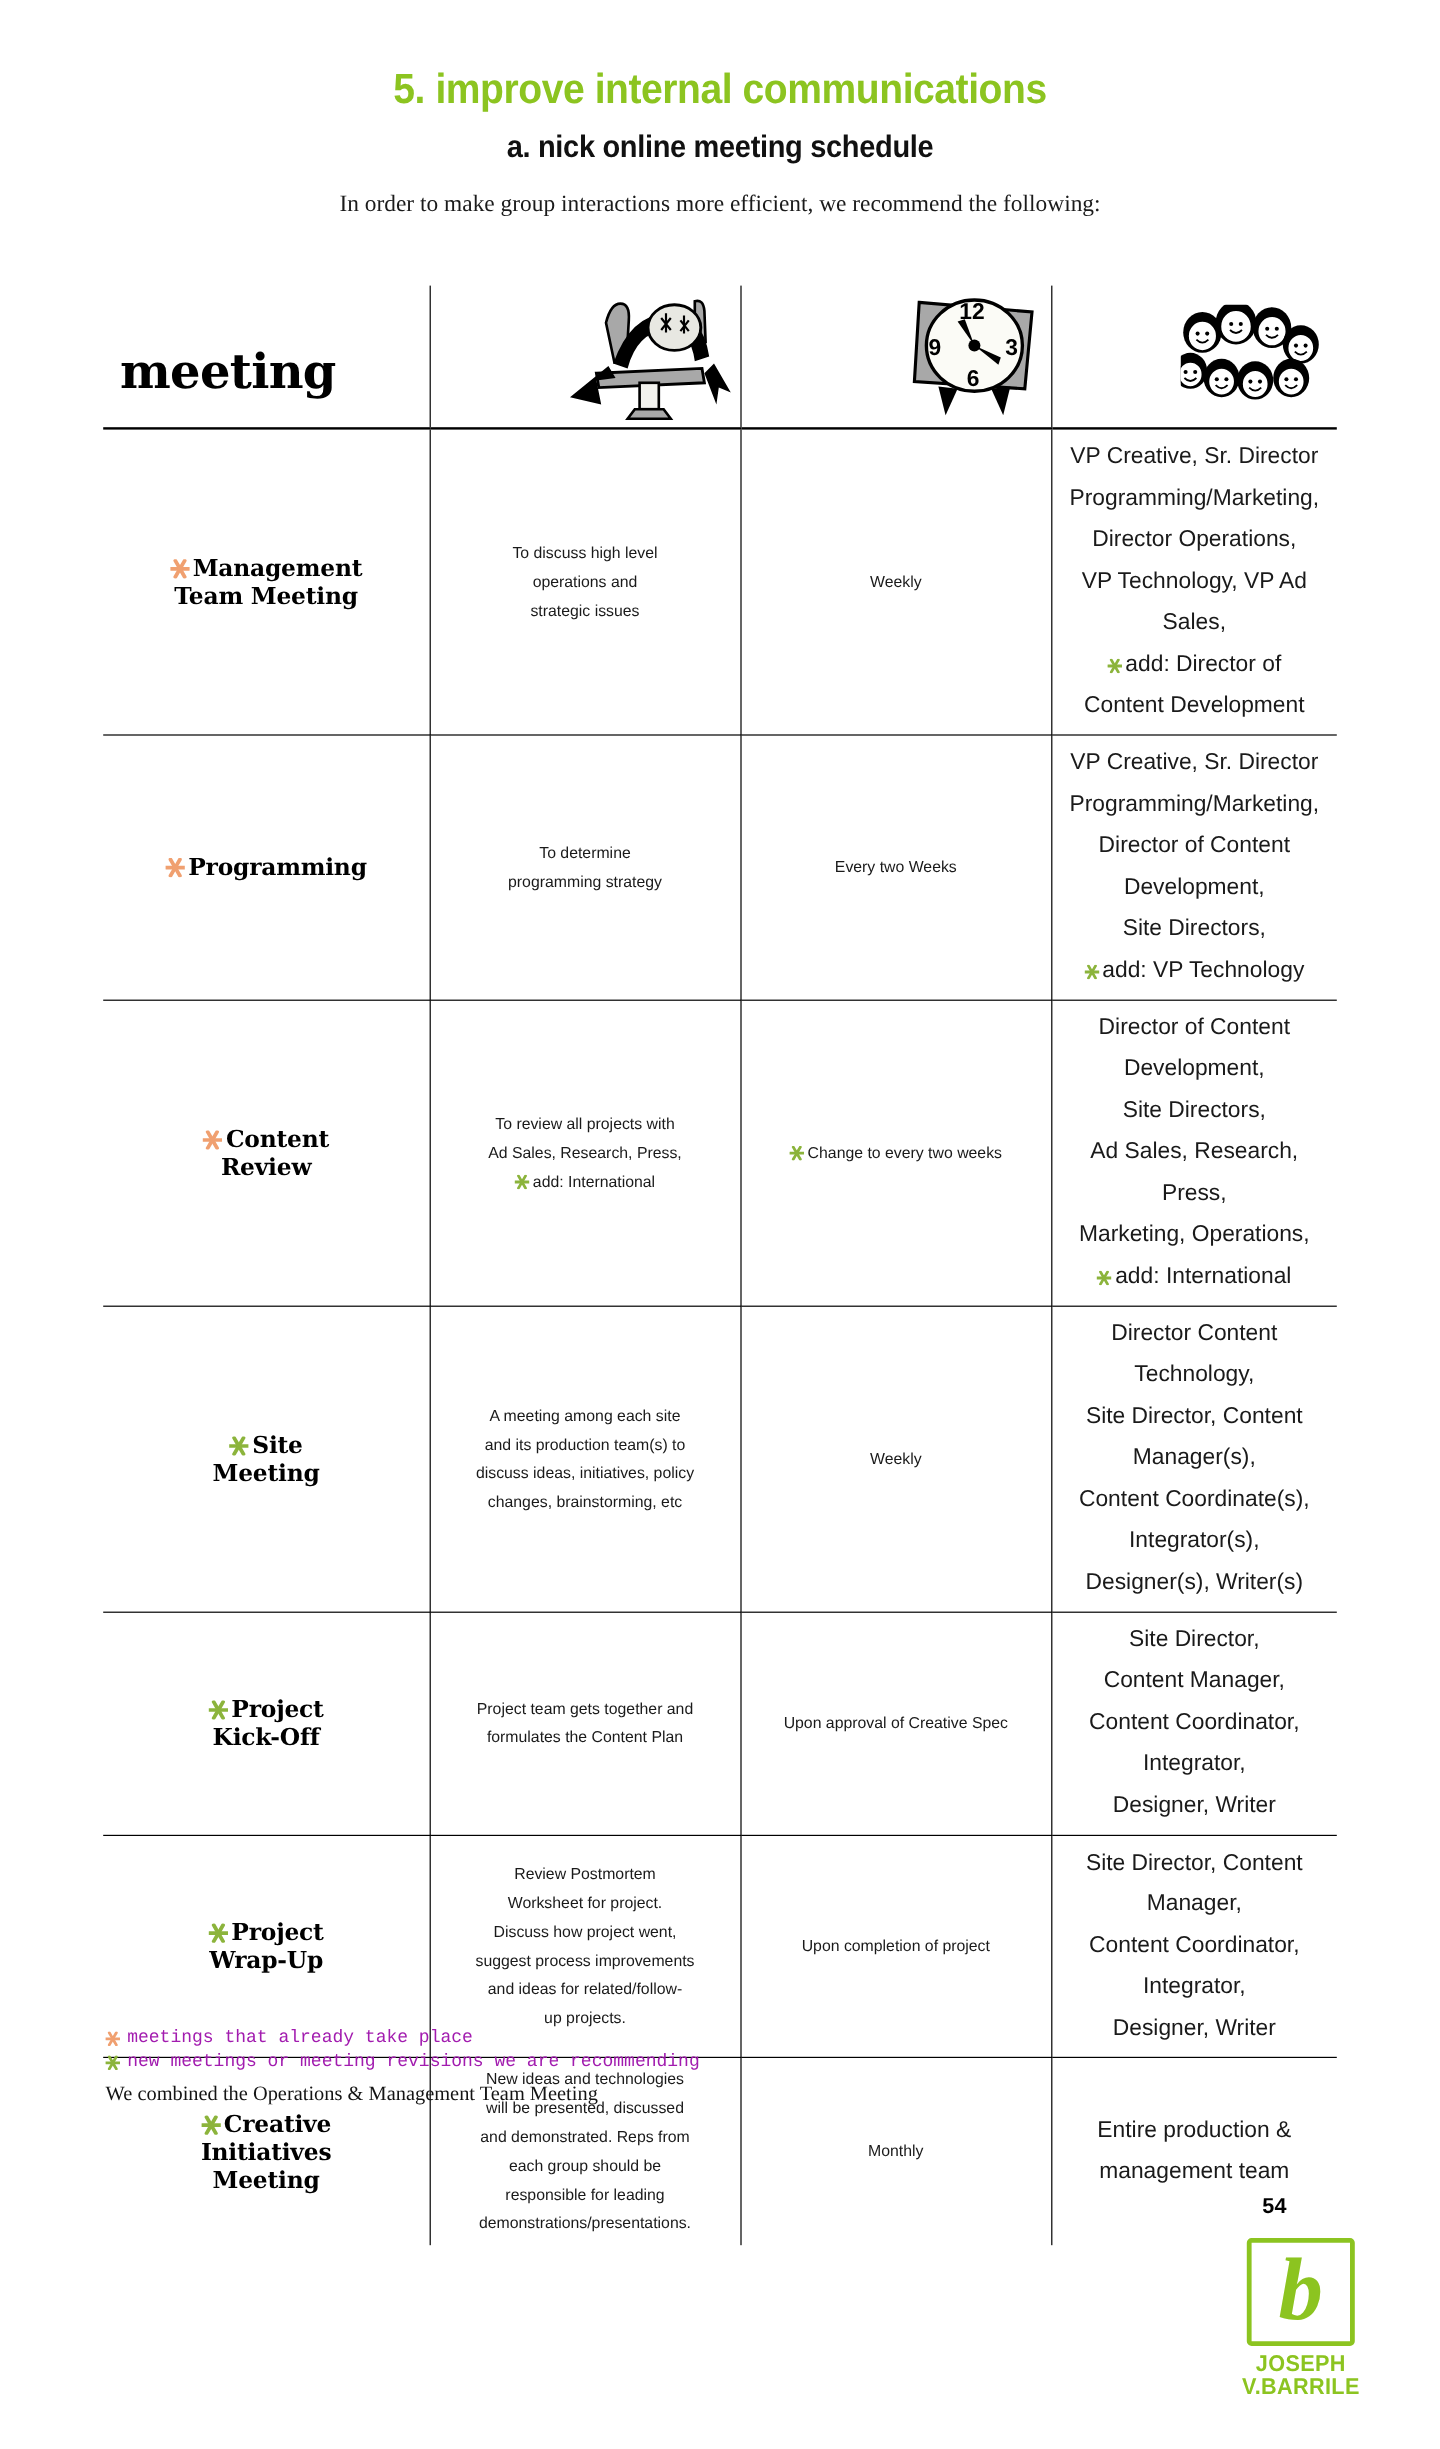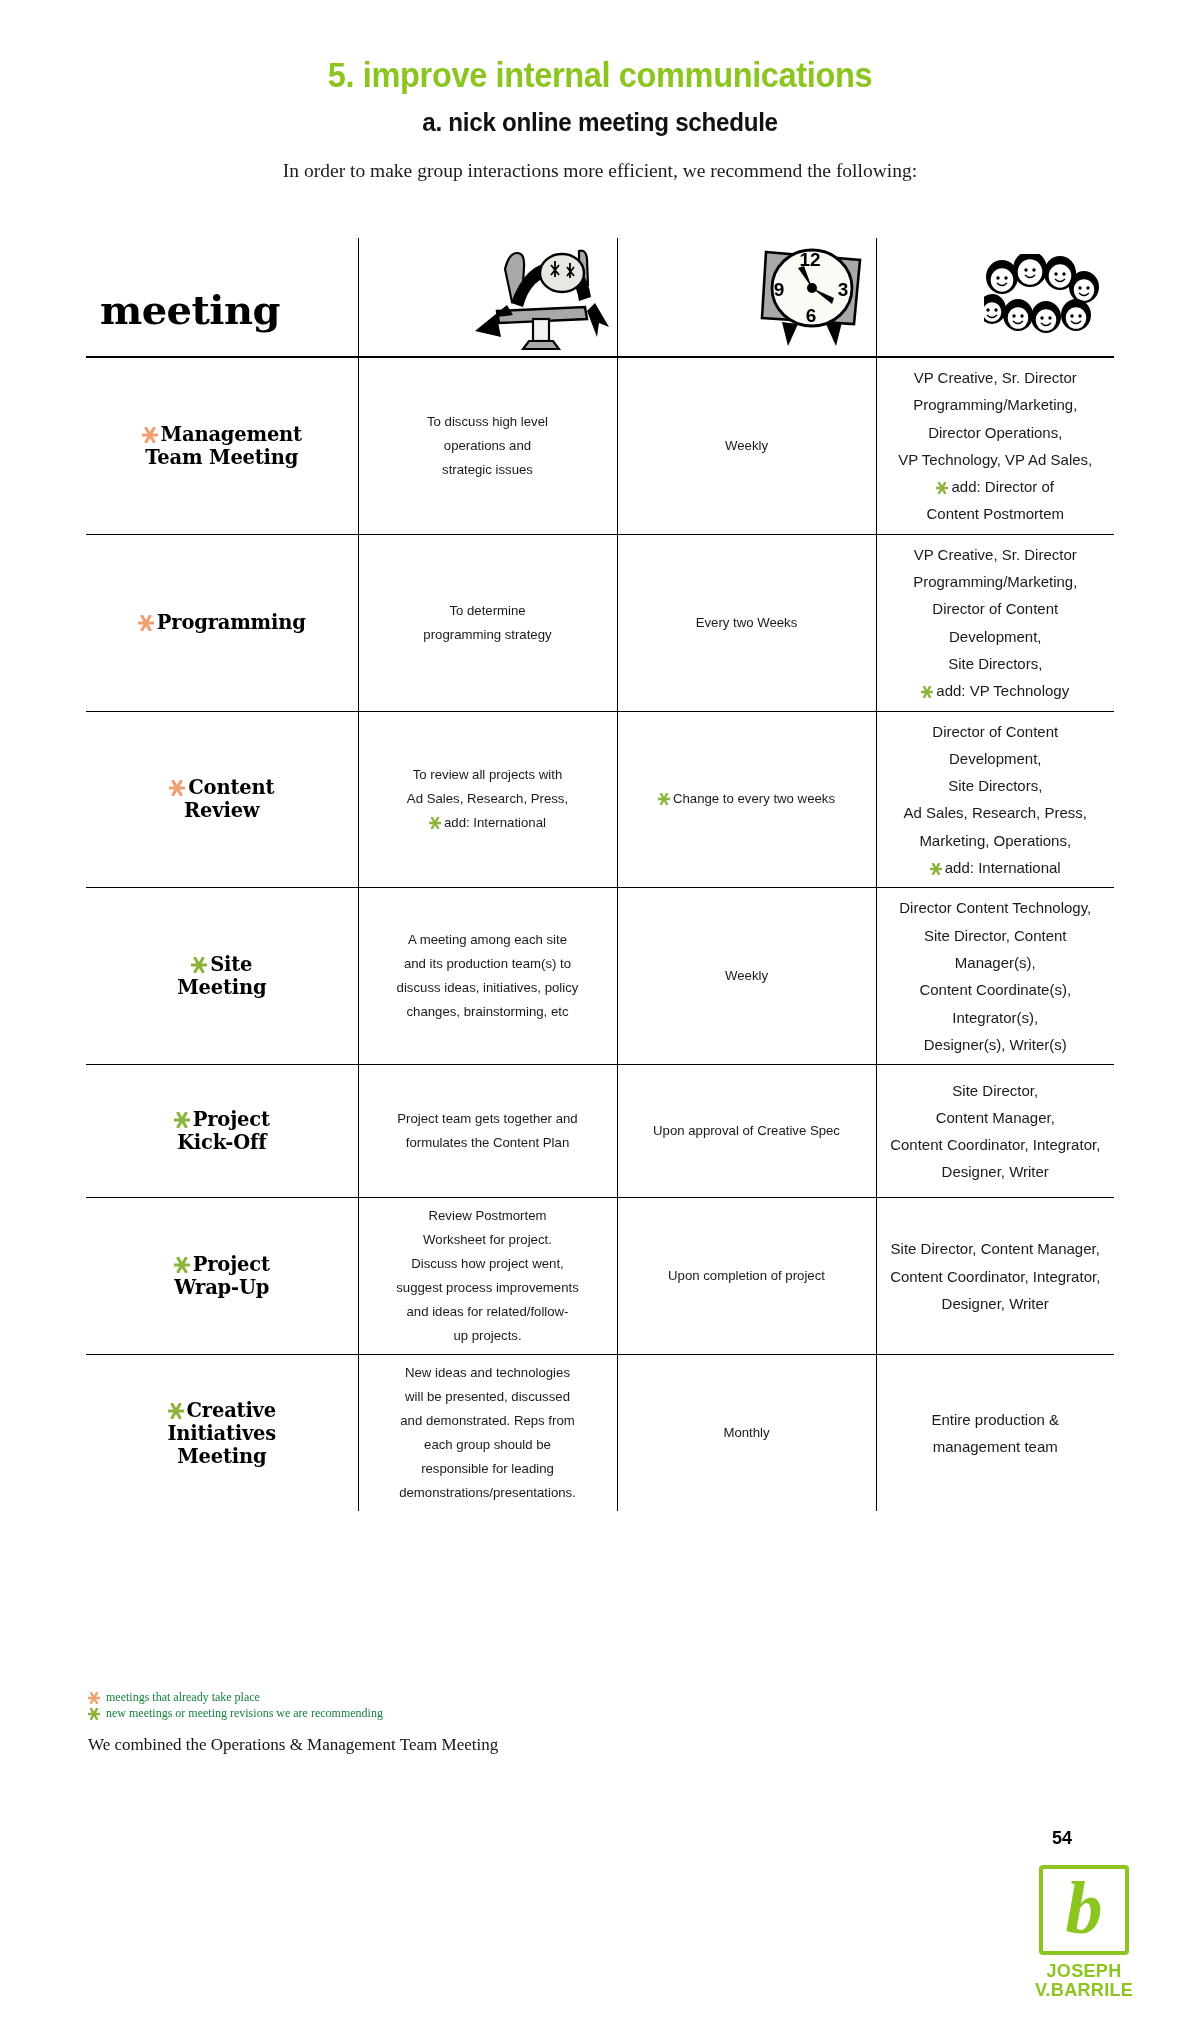--- a/index.html
+++ b/index.html
@@ -127,21 +127,21 @@
   }
   .body-txt {
     font-family: "Liberation Sans", sans-serif;
     font-size: 13.2px;
     line-height: 1.82;
     color: #1a1a1a;
     padding: 6px 18px;
   }
   .attendee-txt {
     font-family: "Liberation Sans", sans-serif;
-    font-size: 15px;
+    font-size: 19px;
     line-height: 1.82;
     color: #1a1a1a;
     padding: 6px 10px;
   }
   .freq-txt {
     font-family: "Liberation Sans", sans-serif;
     font-size: 13.2px;
     line-height: 1.82;
     color: #1a1a1a;
     padding: 6px 12px;
@@ -168,23 +168,23 @@
     top: 1690px;
     width: 620px;
   }
   .legend-row {
     display: flex;
     align-items: center;
     gap: 6px;
     margin-bottom: 1px;
   }
   .legend-row span.lbl {
-    font-family: Liberation Serif, serif;
-    font-size: 12px;
-    color: #15803d;
+    font-family: Liberation Mono, monospace;
+    font-size: 15px;
+    color: #a21caf;
     line-height: 1.25;
   }
 
   .closing {
     position: absolute;
     left: 88px;
     top: 1733px;
     width: 940px;
     font-family: "Liberation Serif", serif;
     font-size: 17px;
@@ -395,21 +395,21 @@
                 <div>VP Technology, VP Ad Sales,</div>
                 <div style="white-space:nowrap"><span class="ast-inline"><svg width="12" height="12" viewBox="0 0 12 12">
                       <path d="M7.08 6.00 L11.88 6.00" stroke="#8CB43C" stroke-width="2.34" stroke-linecap="round"></path>
                       <path d="M6.54 6.94 L8.94 11.09" stroke="#8CB43C" stroke-width="2.34" stroke-linecap="round"></path>
                       <path d="M5.46 6.94 L3.06 11.09" stroke="#8CB43C" stroke-width="2.34" stroke-linecap="round"></path>
                       <path d="M4.92 6.00 L0.12 6.00" stroke="#8CB43C" stroke-width="2.34" stroke-linecap="round"></path>
                       <path d="M5.46 5.06 L3.06 0.91" stroke="#8CB43C" stroke-width="2.34" stroke-linecap="round"></path>
                       <path d="M6.54 5.06 L8.94 0.91" stroke="#8CB43C" stroke-width="2.34" stroke-linecap="round"></path>
                       <circle cx="6" cy="6" r="1.68" fill="#8CB43C"></circle>
                     </svg></span>add: Director of</div>
-                <div>Content Postmortem</div>
+                <div>Content Development</div>
               </div>
             </td>
           </tr>
           <tr>
             <td class="first-col" style="height: 140px;"><div class="meeting-name"><div style="white-space:nowrap"><span class="ast-inline"><svg width="16" height="16" viewBox="0 0 16 16">
                       <path d="M9.44 8.00 L15.84 8.00" stroke="#F0A070" stroke-width="3.12" stroke-linecap="round"></path>
                       <path d="M8.72 9.25 L11.92 14.79" stroke="#F0A070" stroke-width="3.12" stroke-linecap="round"></path>
                       <path d="M7.28 9.25 L4.08 14.79" stroke="#F0A070" stroke-width="3.12" stroke-linecap="round"></path>
                       <path d="M6.56 8.00 L0.16 8.00" stroke="#F0A070" stroke-width="3.12" stroke-linecap="round"></path>
                       <path d="M7.28 6.75 L4.08 1.21" stroke="#F0A070" stroke-width="3.12" stroke-linecap="round"></path>

